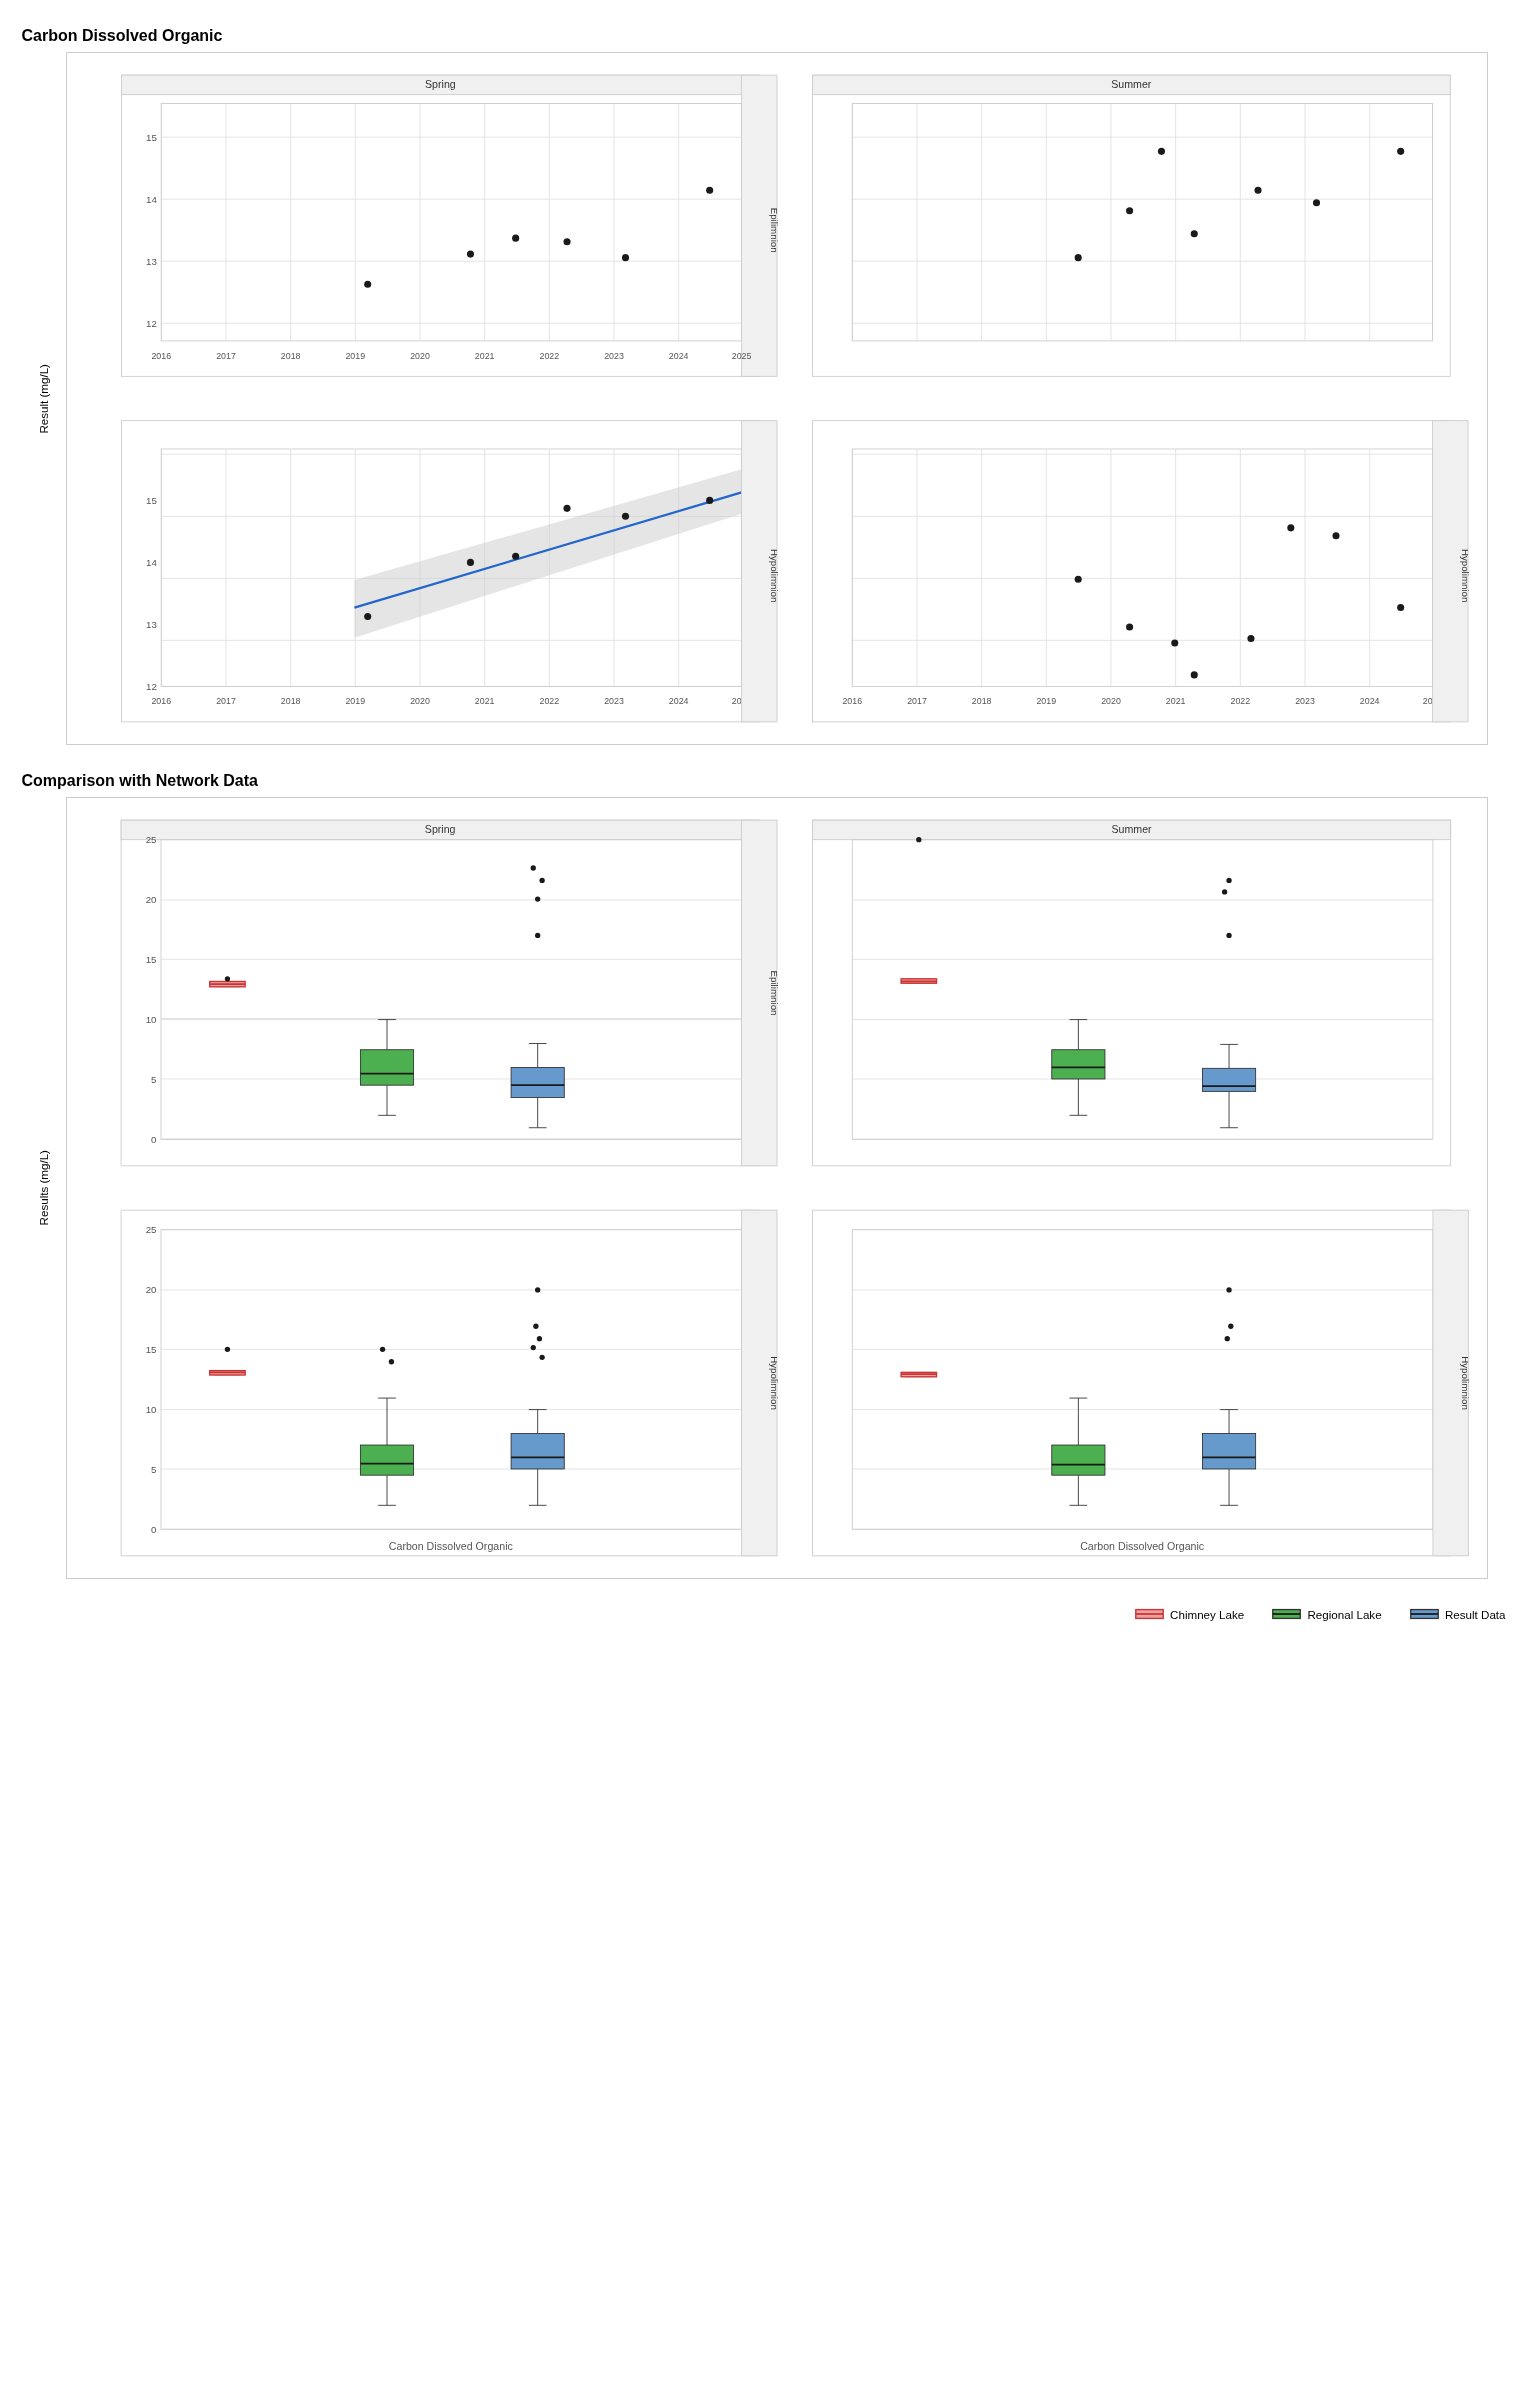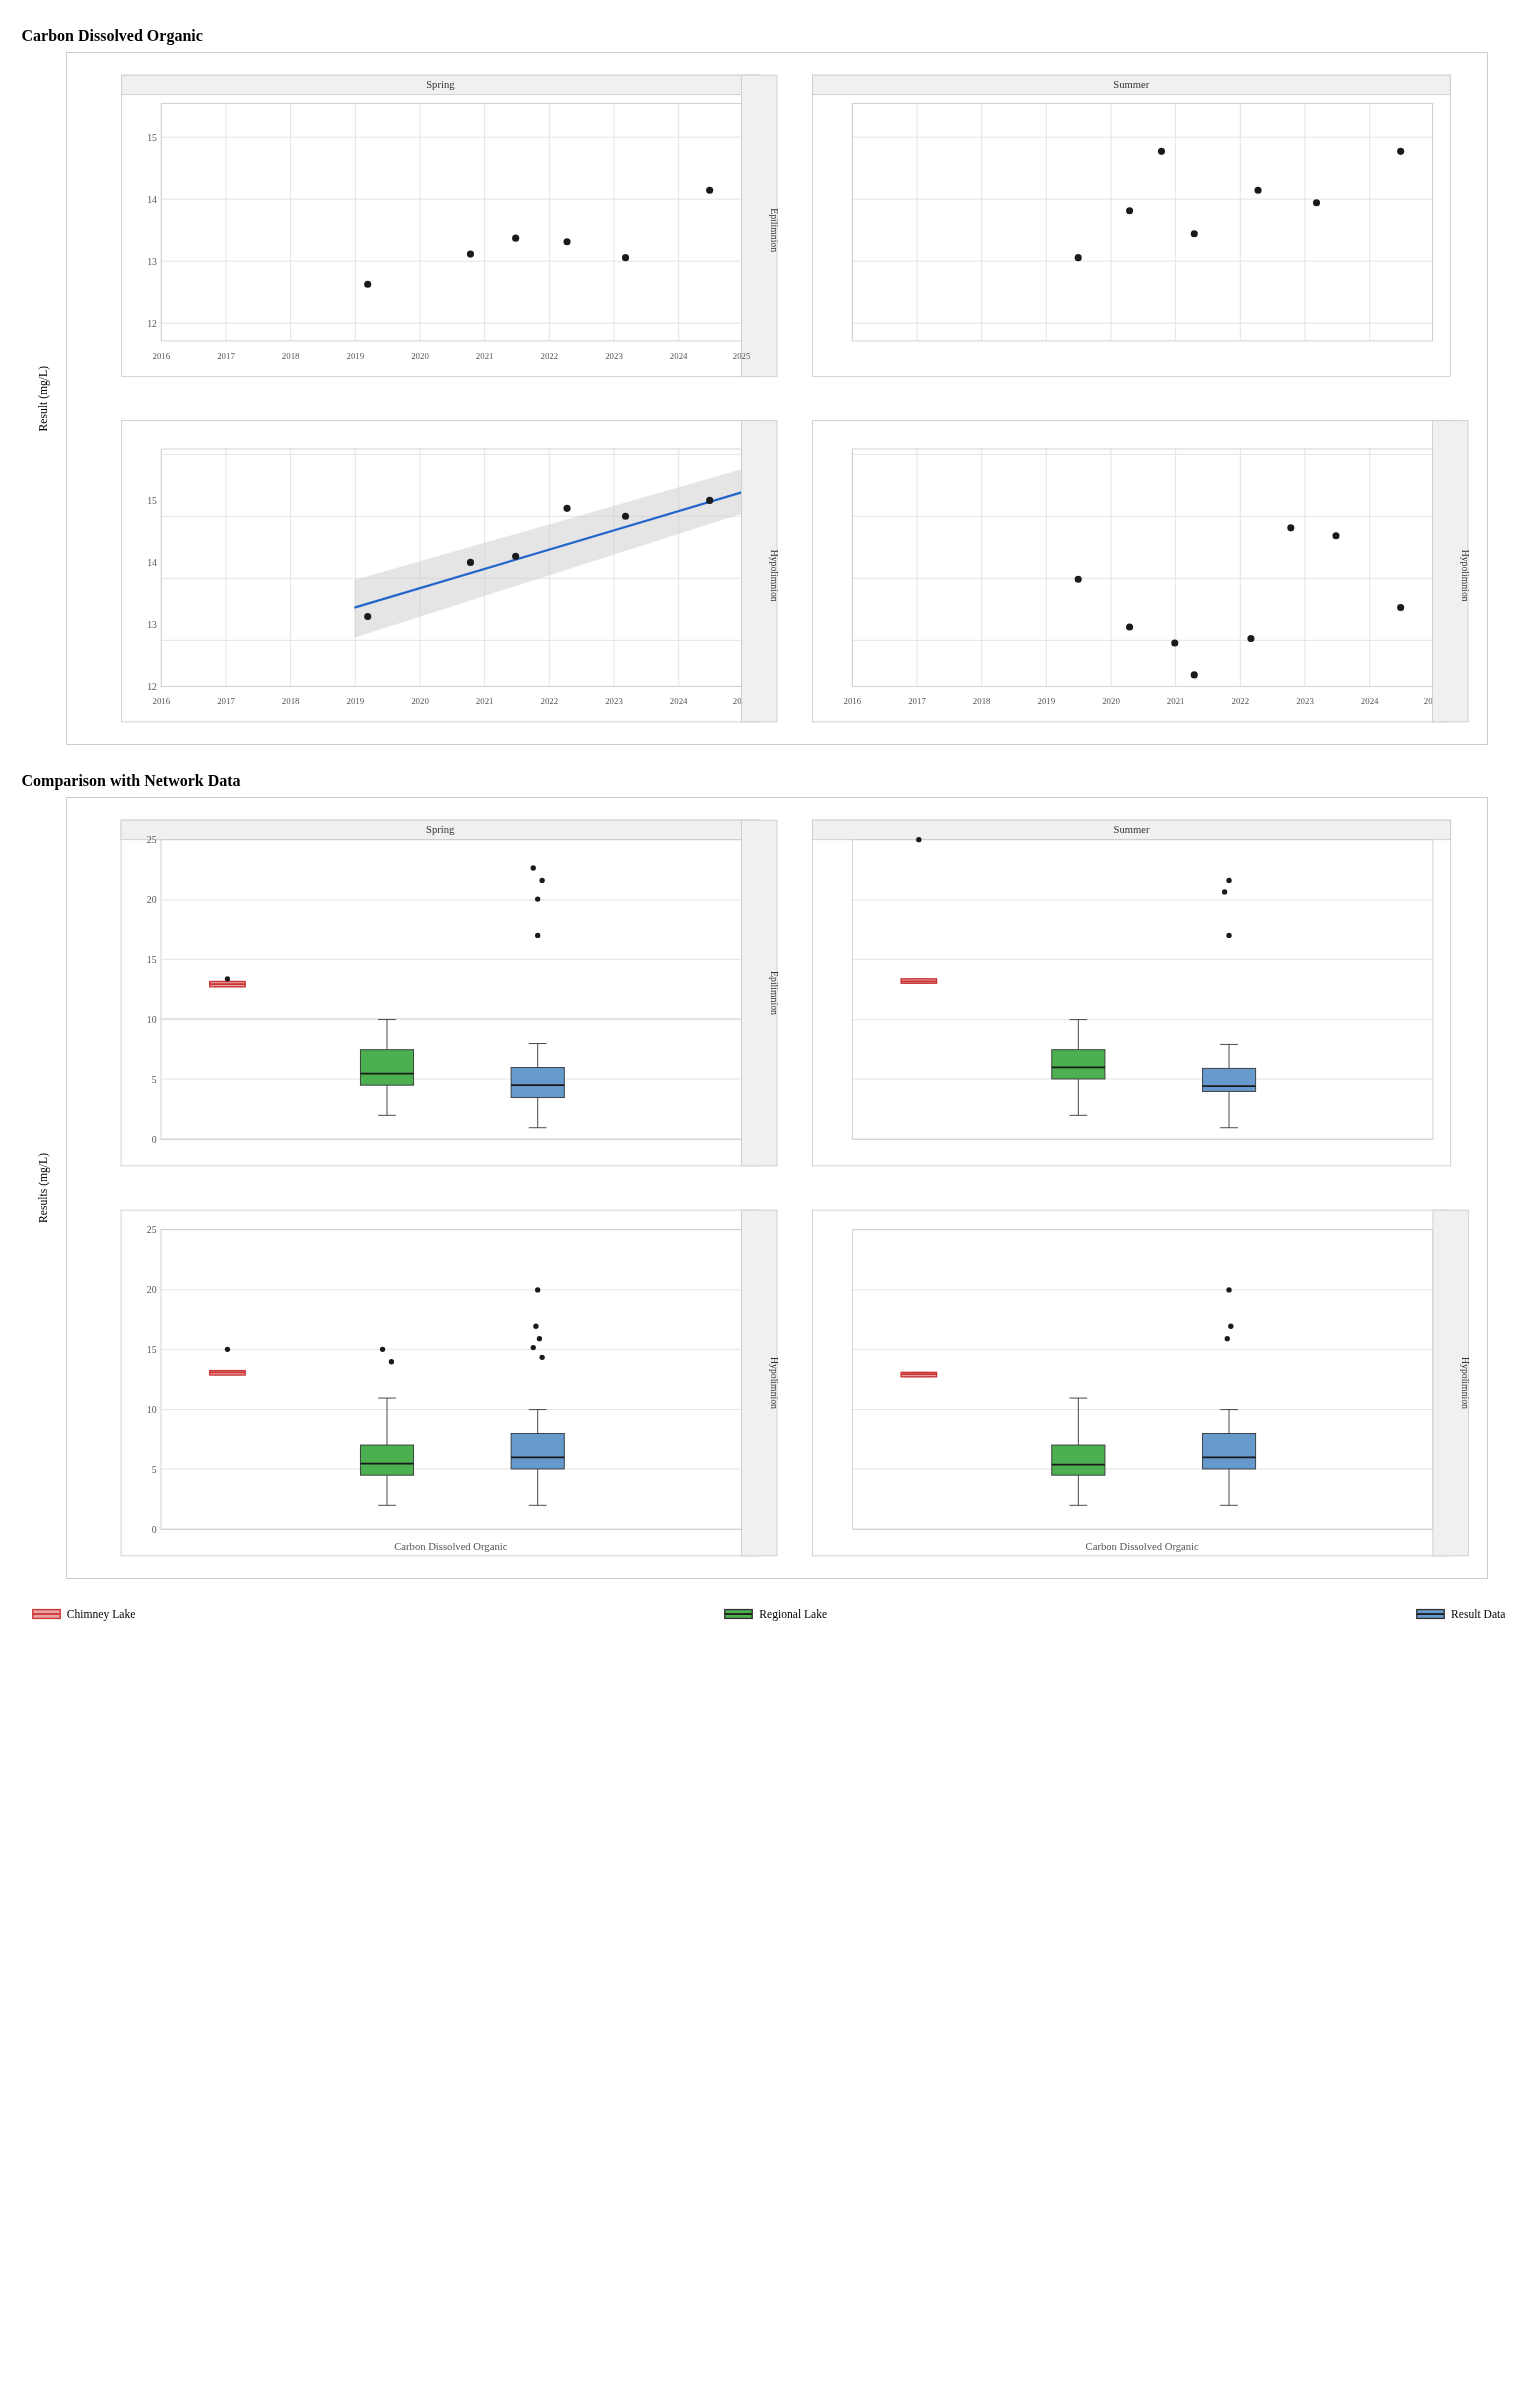--- a/index.html
+++ b/index.html
@@ -7,34 +7,33 @@
       background: #fff;
       font-family: Arial, sans-serif;
       font-size: 10.7px;
       width: 1536px;
       min-height: 2389px;
       padding: 18px;
     }
     .page-container {
       width: 1493px;
       margin: 0 auto;
-      font-family: Liberation Serif, serif;
     }
     .section-title {
       font-size: 16px;
       font-weight: bold;
       margin-bottom: 7.1px;
       margin-top: 9px;
     }
     svg {
       display: block;
     }
     .legend-area {
       display: flex;
-      justify-content: space-between;
+      justify-content: flex-end;
       align-items: center;
       gap: 27px;
       margin-top: 13.3px;
       padding: 9px;
     }
     .legend-item {
       display: flex;
       align-items: center;
       gap: 5.3px;
       font-size: 11.6px;

